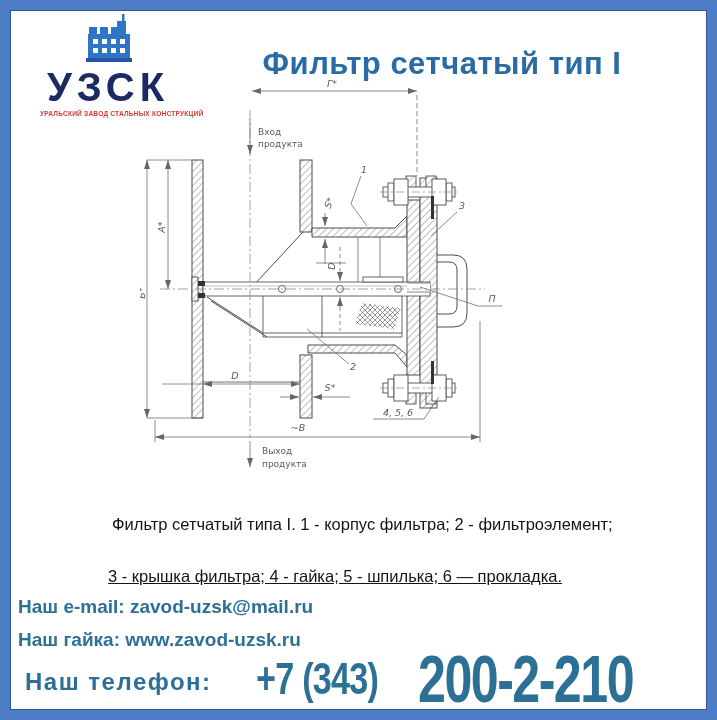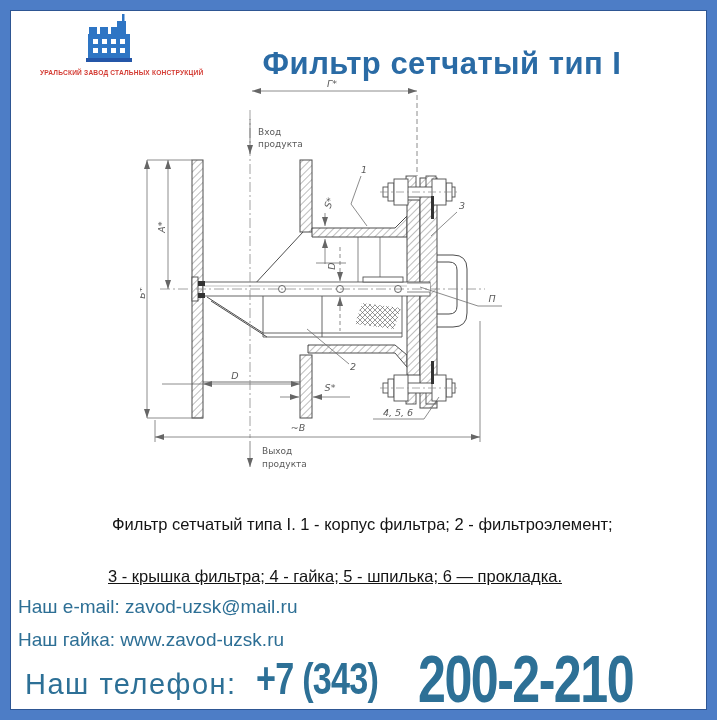--- a/index.html
+++ b/index.html
@@ -15,24 +15,24 @@
   .logo-icon{display:block;margin:0 auto;}
   .logo-abbr{font-weight:bold;font-size:40px;line-height:1.0;color:#1b2a63;letter-spacing:5px;margin-top:1px;}
   .logo-sub{font-weight:bold;font-size:6.6px;color:#d43c34;letter-spacing:0.2px;white-space:nowrap;margin-top:3px;}
   .title{
     position:absolute;left:232px;top:46px;width:420px;text-align:center;
     font-size:31px;font-weight:bold;color:#2a6ba5;letter-spacing:0.5px;
   }
   .drawing{position:absolute;left:140px;top:75px;}
   .caption-line1{position:absolute;left:112px;top:515px;font-size:16.5px;color:#141414;text-align:center;}
   .caption-line2{position:absolute;left:108px;top:567px;font-size:16.5px;color:#141414;text-decoration:underline;}
-  .contact{position:absolute;font-weight:normal;color:#2d6f95;font-size:19px;}
+  .contact{position:absolute;font-weight:bold;color:#2d6f95;font-size:19px;}
   .contact.email{left:18px;top:596px;}
   .contact.site{left:18px;top:629px;}
-  .phone-label{position:absolute;left:25px;top:668px;font-size:29px;font-weight:normal;color:#2d7096;letter-spacing:1.5px;}
+  .phone-label{position:absolute;left:25px;top:668px;font-size:24px;font-weight:bold;color:#2d7096;letter-spacing:1.5px;}
   .phone-prefix{
     position:absolute;left:256px;top:653px;font-size:45px;font-weight:bold;color:#2d7096;
     transform:scaleX(0.76);transform-origin:left top;letter-spacing:-1px;white-space:nowrap;
   }
   .phone-number{
     position:absolute;left:418px;top:641px;font-size:66px;font-weight:bold;color:#2d7096;
     transform:scaleX(0.76);transform-origin:left top;letter-spacing:-2px;white-space:nowrap;
   }
   svg text{font-family:"DejaVu Sans", sans-serif;}
   .dwg-dim{font-size:9.5px;font-style:italic;fill:#5a5a5a;}
@@ -56,20 +56,21 @@
       <rect x="16" y="25" width="5" height="5"></rect>
         <rect x="25" y="25" width="5" height="5"></rect>
       <rect x="34" y="25" width="5" height="5"></rect>
         <rect x="43" y="25" width="5" height="5"></rect>
       <rect x="16" y="34" width="5" height="5"></rect>
         <rect x="25" y="34" width="5" height="5"></rect>
       <rect x="34" y="34" width="5" height="5"></rect>
         <rect x="43" y="34" width="5" height="5"></rect>
     </g>
   </svg>
+  <div class="logo-abbr">УЗСК</div>
   <div class="logo-sub">УРАЛЬСКИЙ ЗАВОД СТАЛЬНЫХ КОНСТРУКЦИЙ</div>
 </div>
 
 <div class="title">Фильтр сетчатый тип I</div>
 
 <svg class="drawing" width="440" height="410" viewBox="0 0 440 410">
   <defs>
     <pattern id="hat" patternUnits="userSpaceOnUse" width="5" height="5" patternTransform="rotate(45)">
       <rect width="5" height="5" fill="#ffffff"></rect>
       <line x1="0" y1="0" x2="0" y2="5" stroke="#7b7b7b" stroke-width="1"></line>

